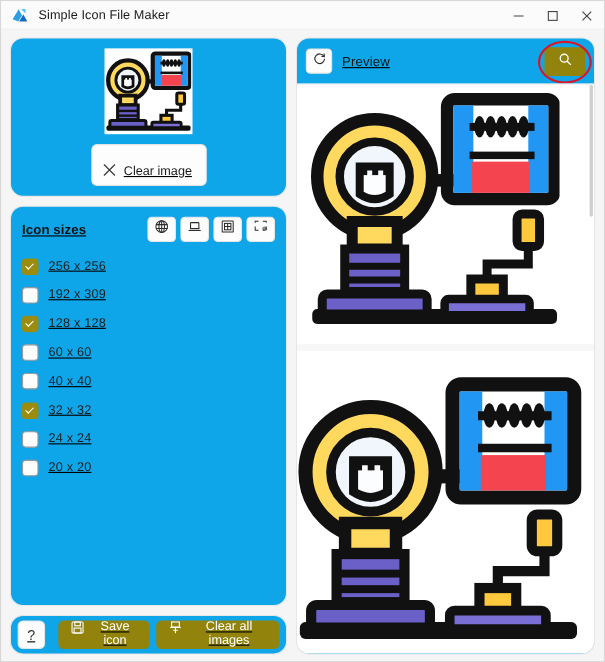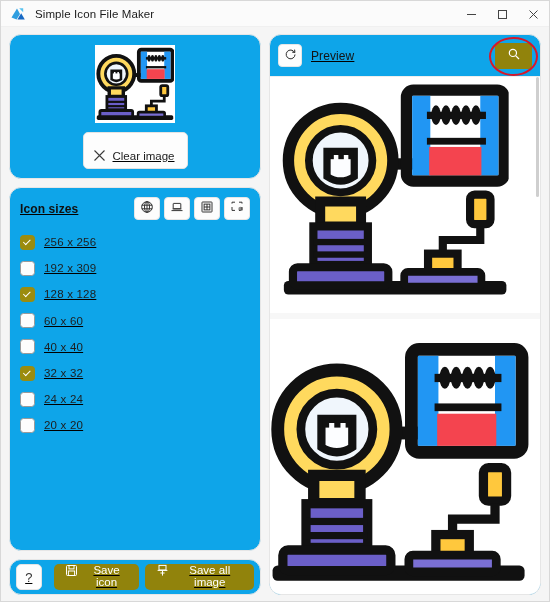--- a/index.html
+++ b/index.html
@@ -466,21 +466,21 @@
           </span>
           <span>Save icon</span>
         </button>
         <button class="accent-btn">
           <span>
             <svg width="13" height="13" viewBox="0 0 13 13" fill="none" stroke="#fff" stroke-width="1">
               <rect x="3" y="1.4" width="7" height="4.6"></rect>
               <path d="M1.6 6.4 H11.4 M6.5 6.4 V11.6 M4.4 9 H8.6"></path>
             </svg>
           </span>
-          <span>Save all image</span>
+          <span>Clear all images</span>
         </button>
       </div>
     </div>
 
     <div class="right-col">
       <div class="card preview-card">
         <div class="preview-head">
           <div class="refresh-btn">
             <span>
               <svg width="13" height="13" viewBox="0 0 13 13" fill="none" stroke="currentColor" stroke-width="1">

